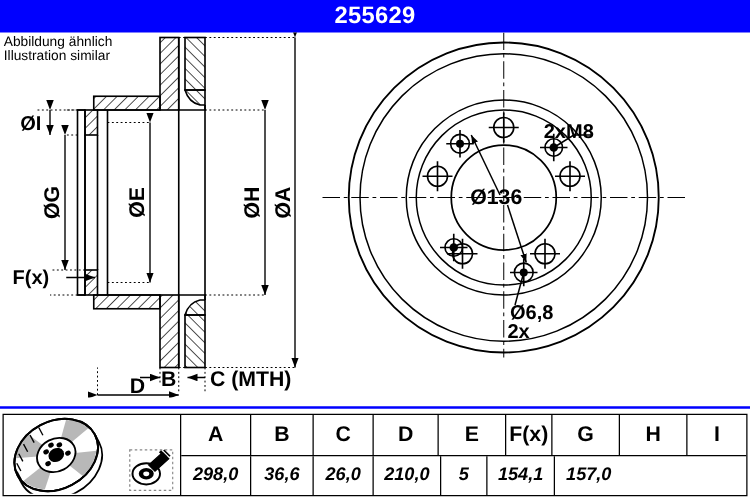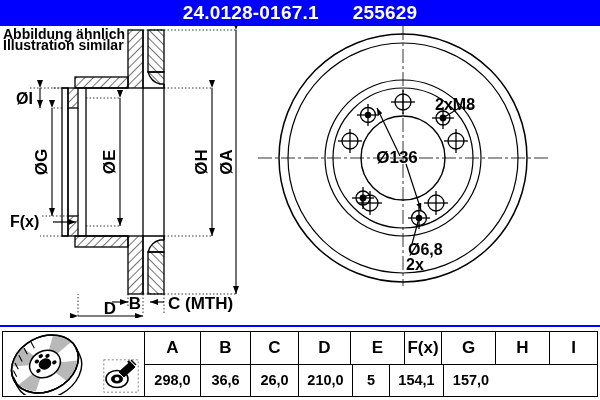--- a/index.html
+++ b/index.html
@@ -8,21 +8,21 @@
   #sheet{position:relative;width:600px;height:400px;background:#fff;}
 
   
   .hdr{position:absolute;left:0;top:0;width:600px;height:26px;background:#0000ff;}
   .hdr-inner{position:absolute;left:0;top:0;width:600px;height:26px;
              display:flex;align-items:center;justify-content:center;gap:34px;}
   .hdr-txt{color:#fff;font-size:19px;font-weight:bold;letter-spacing:.2px;
            line-height:26px;white-space:nowrap;}
 
   
-  .note{position:absolute;left:3px;top:29px;font-size:14px;font-weight:bold;
+  .note{position:absolute;left:3px;top:29px;font-size:11px;font-weight:normal;
         line-height:10.5px;white-space:nowrap;}
 
   
   .draw{position:absolute;left:0;top:26px;width:600px;height:292px;}
   .draw svg{display:block;}
 
   
   .rule{position:absolute;left:0;top:325px;width:600px;height:2px;background:#0000ff;}
 
   
@@ -32,33 +32,32 @@
             box-sizing:border-box;}
   .pic-cell .disc{position:absolute;left:4px;top:1px;}
   .pic-cell .cal{position:absolute;left:100px;top:27px;}
   .grid{flex:1;display:flex;flex-direction:column;}
   .grow{display:flex;flex:1;}
   .grow.top{border-bottom:1.6px solid #000;}
   .cell{border-right:1.6px solid #000;display:flex;align-items:center;
         justify-content:center;box-sizing:border-box;font-weight:bold;}
   .cell:last-child{border-right:none;}
   .grow.top .cell{font-size:17px;}
-  .grow.bot .cell{font-size:14.5px;}
+  .grow.bot .cell{font-size:14.5px;font-style:italic;}
   
   .c0{width:56px}.c1{width:50px}.c2{width:48px}.c3{width:52px}.c4{width:54px}
   .c5{width:37px}.c6{width:54px}.c7{width:54px}.c8{flex:1}
 </style>
 </head>
 <body>
 
 <div id="sheet">
 
   <div class="hdr">
     <div class="hdr-inner">
-      <span class="hdr-txt">24.0128-0167.1</span>
       <span class="hdr-txt">255629</span>
     </div>
   </div>
 
   <div class="note">
     <div>Abbildung ähnlich</div>
     <div>Illustration similar</div>
   </div>
 
   <div class="draw">

